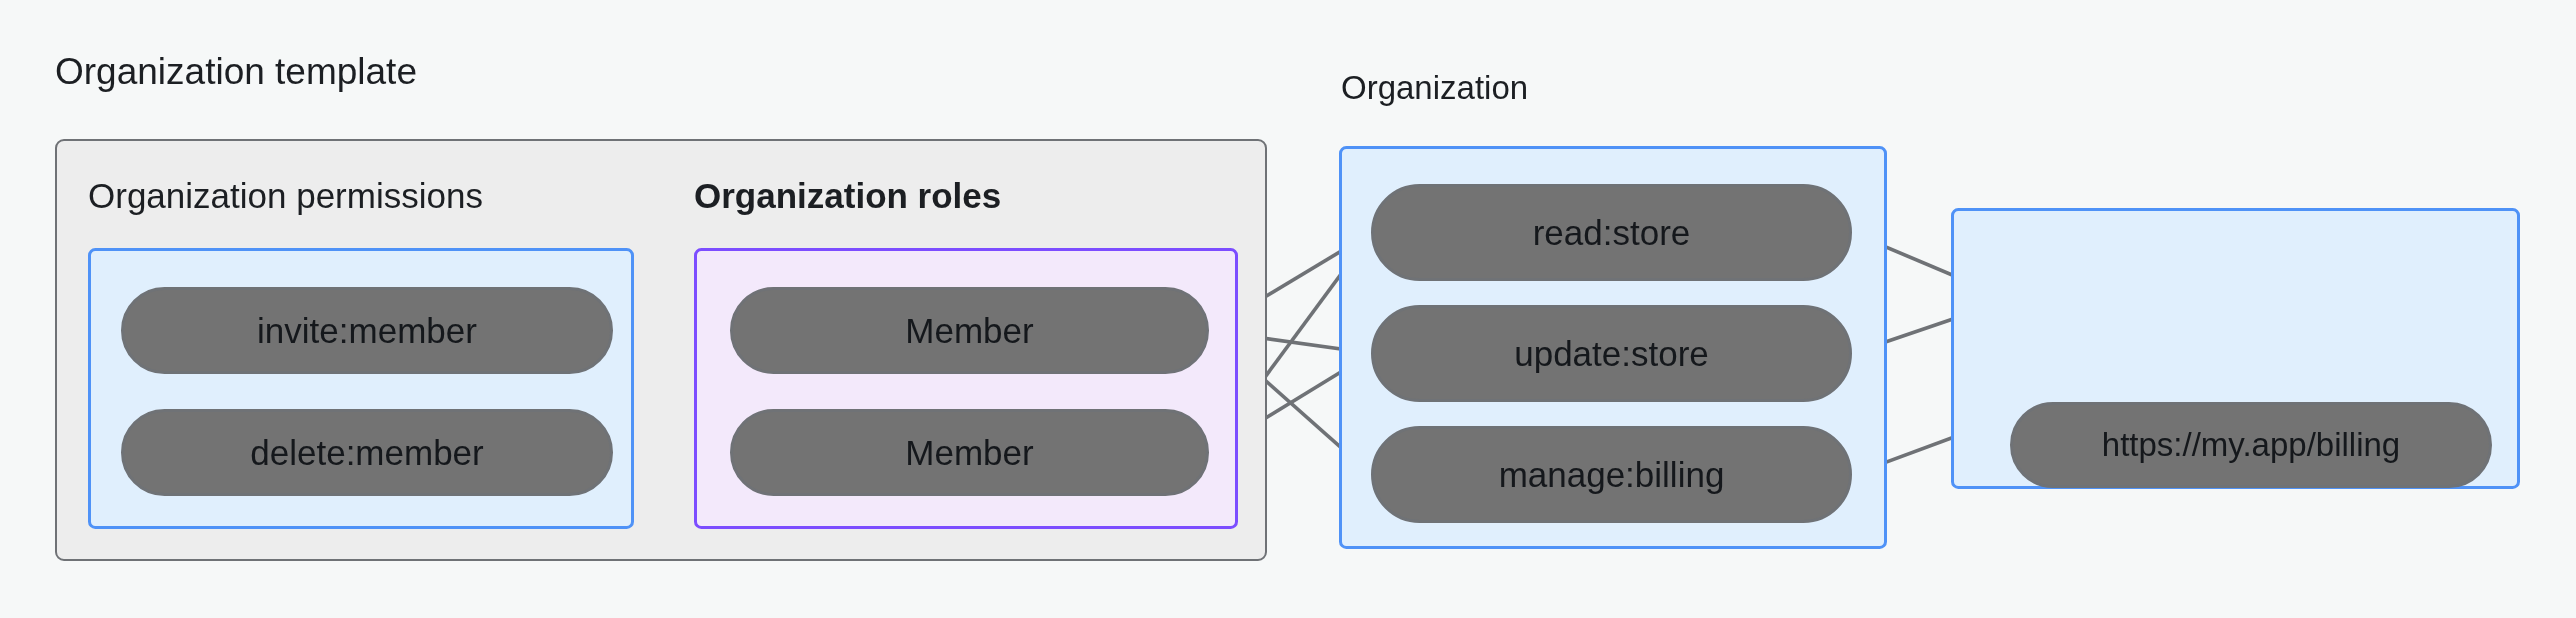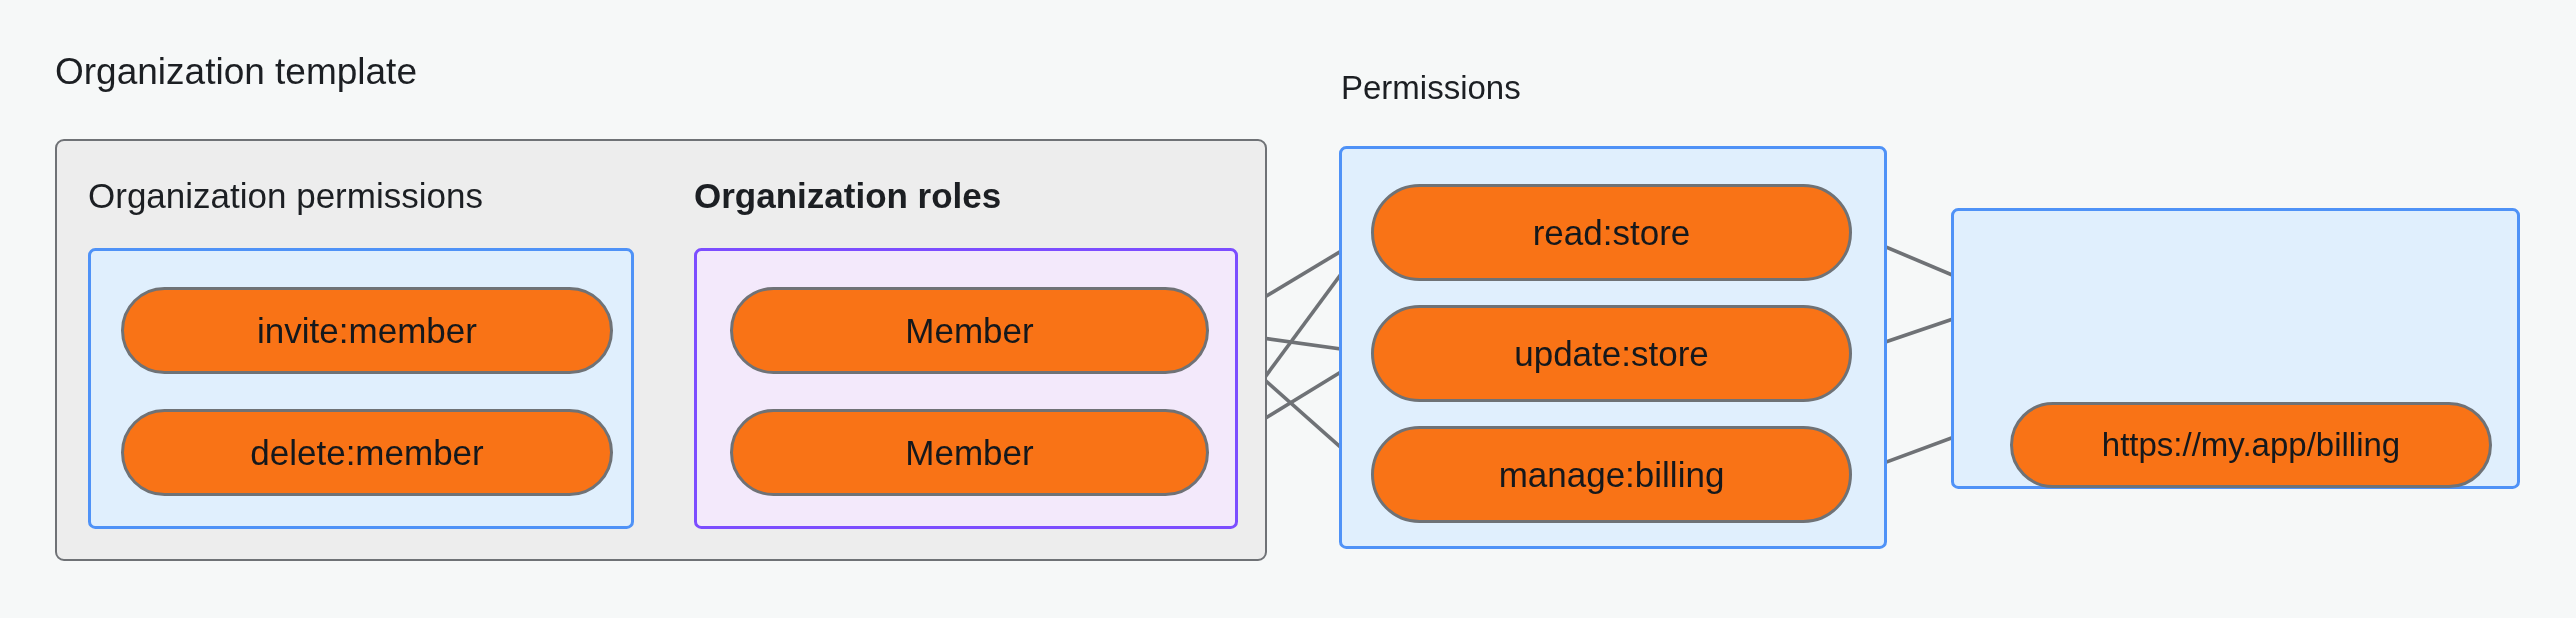--- a/index.html
+++ b/index.html
@@ -35,21 +35,21 @@
     color:#1c1f23;
     white-space:nowrap;
     line-height:1;
   }
   .ttl-xl{font-size:37px;}
   .ttl-lg{font-size:35px;}
   .ttl-md{font-size:33px;}
 
   .pill{
     position:absolute;box-sizing:border-box;
-    background:#f97316;
+    background:#737373;
     border:3.2px solid #6f7276;
     border-radius:912px;
     display:flex;align-items:center;justify-content:center;
     color:#15181c;
     white-space:nowrap;
   }
   .pill span{display:block;}
 </style>
 </head>
 <body>
@@ -113,21 +113,21 @@
   <div class="grp grp-purple" style="left:694px;top:248px;width:544px;height:281px;"></div>
 
   <div class="pill" style="left:730px;top:287px;width:479px;height:87px;font-size:35px;">
     <span>Member</span>
   </div>
 
   <div class="pill" style="left:730px;top:409px;width:479px;height:87px;font-size:35px;justify-content:center;">
     <span>Member</span>
   </div>
 
-  <div class="ttl ttl-md" style="left:1341px;top:71px;">Permissions</div>
+  <div class="ttl ttl-md" style="left:1341px;top:71px;">Organization</div>
 
   <div class="grp grp-blue" style="left:1339px;top:146px;width:548px;height:403px;"></div>
 
   <div class="pill" style="left:1371px;top:184px;width:481px;height:97px;font-size:35px;">
     <span>read:store</span>
   </div>
 
   <div class="pill" style="left:1371px;top:305px;width:481px;height:97px;font-size:35px;">
     <span>update:store</span>
   </div>

